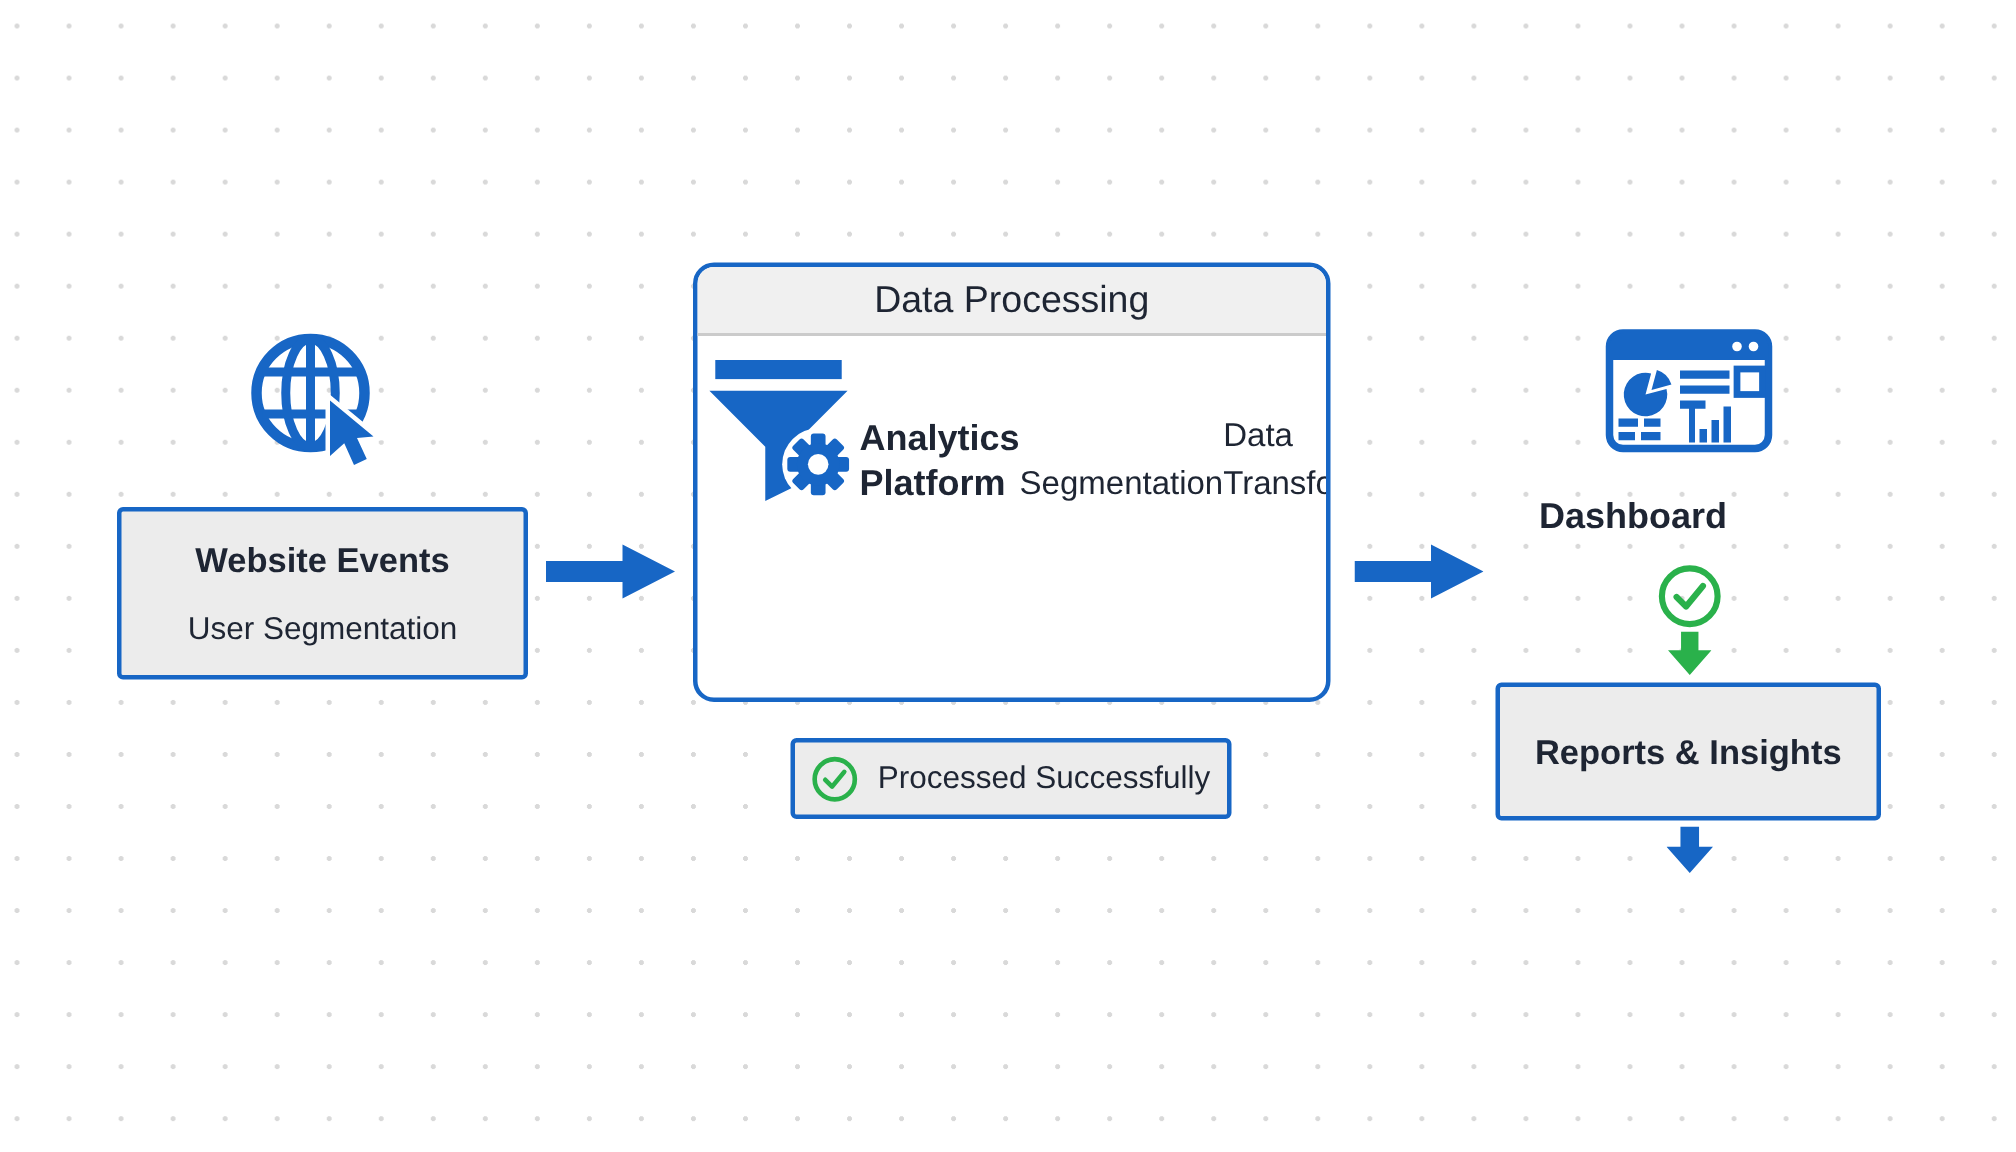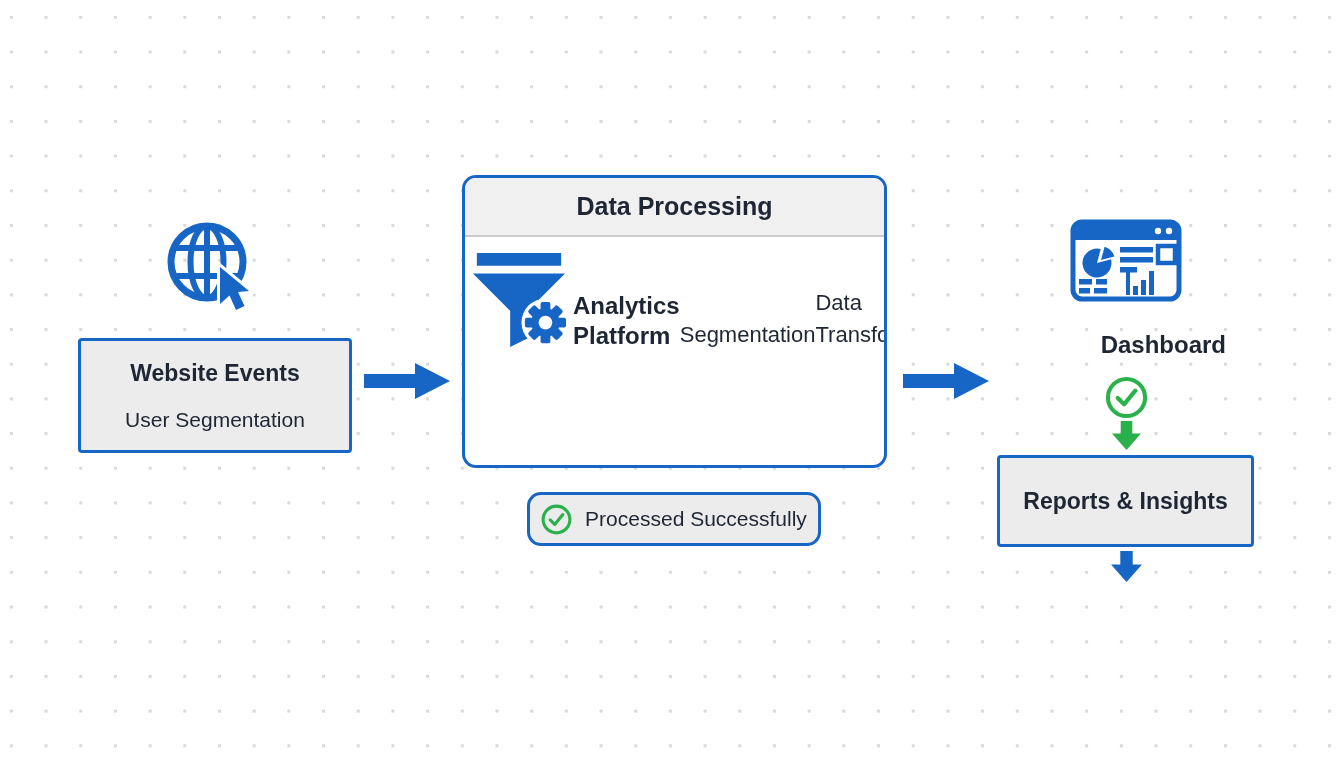--- a/index.html
+++ b/index.html
@@ -30,36 +30,36 @@
   }
   .source-box{left:78px;top:338px;width:274px;height:115px;gap:21px;}
   .source-title{font-size:23px;font-weight:700;}
   .source-sub{font-size:21px;}
   .panel{
     left:462px;top:175px;width:425px;height:293px;
     background:#ffffff;border:3px solid var(--blue);border-radius:14px;
     overflow:hidden;color:var(--ink);
   }
   .panel-header{
-    height:59px;background:var(--header-fill);
+    height:46px;background:var(--header-fill);
     border-bottom:2px solid #CBCBCB;
     display:flex;align-items:center;justify-content:center;
-    font-size:25px;font-weight:700;text-align:right;
+    font-size:25px;font-weight:400;text-align:right;
   }
   .panel-body{display:flex;flex-direction:row;align-items:flex-end;}
   .funnel-wrap{margin-top:16px;height:98px;}
   .panel-title{margin-top:12px;font-size:24px;font-weight:700;line-height:30px;}
   .panel-line{font-size:22px;line-height:32px;}
   .badge{
     left:527px;top:492px;width:294px;height:54px;
-    background:var(--node-fill);border:3px solid var(--blue);border-radius:14px;
+    background:var(--node-fill);border:3px solid var(--blue);border-radius:4px;
     display:flex;align-items:center;justify-content:center;gap:13px;
     color:var(--ink);font-size:21px;
   }
-  .dash-label{left:1026px;top:331px;width:200px;text-align:right;
+  .dash-label{left:1026px;top:331px;width:200px;text-align:left;
     font-size:24px;font-weight:700;color:var(--ink);}
   .reports-box{left:997px;top:455px;width:257px;height:92px;}
   .reports-title{font-size:23px;font-weight:700;}
   svg{display:block;}
 </style>
 </head>
 <body>
 
 <div class="canvas">
 

